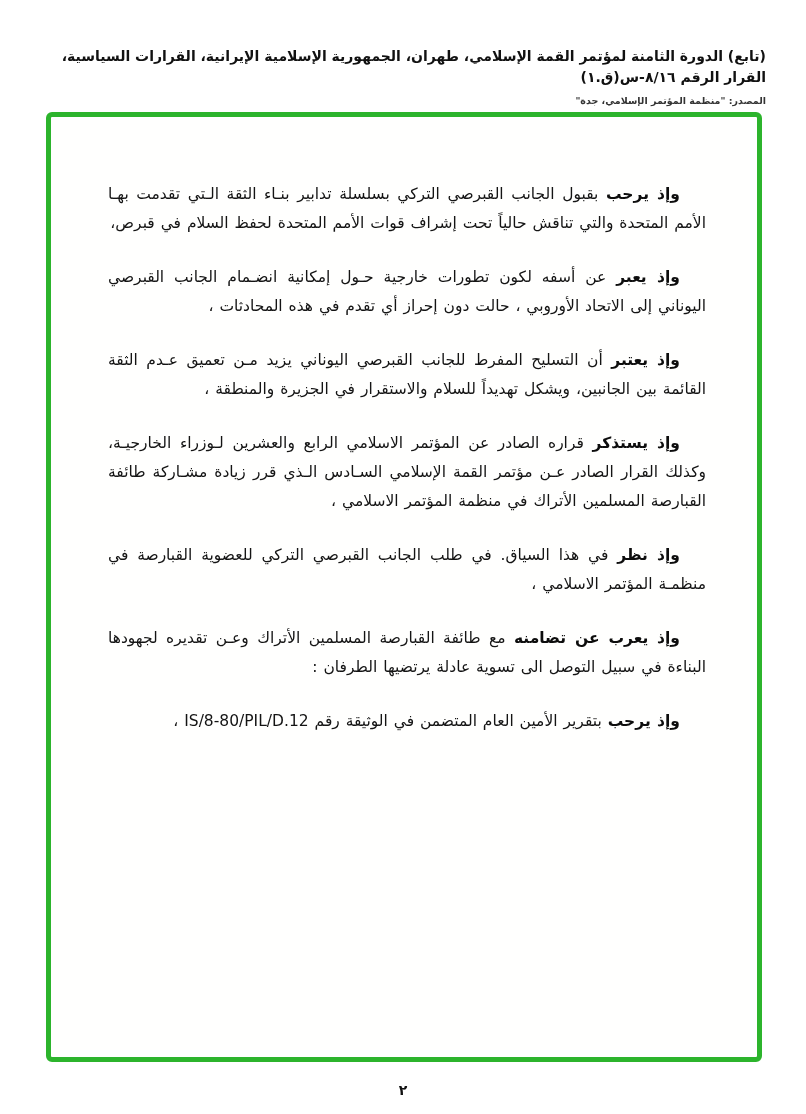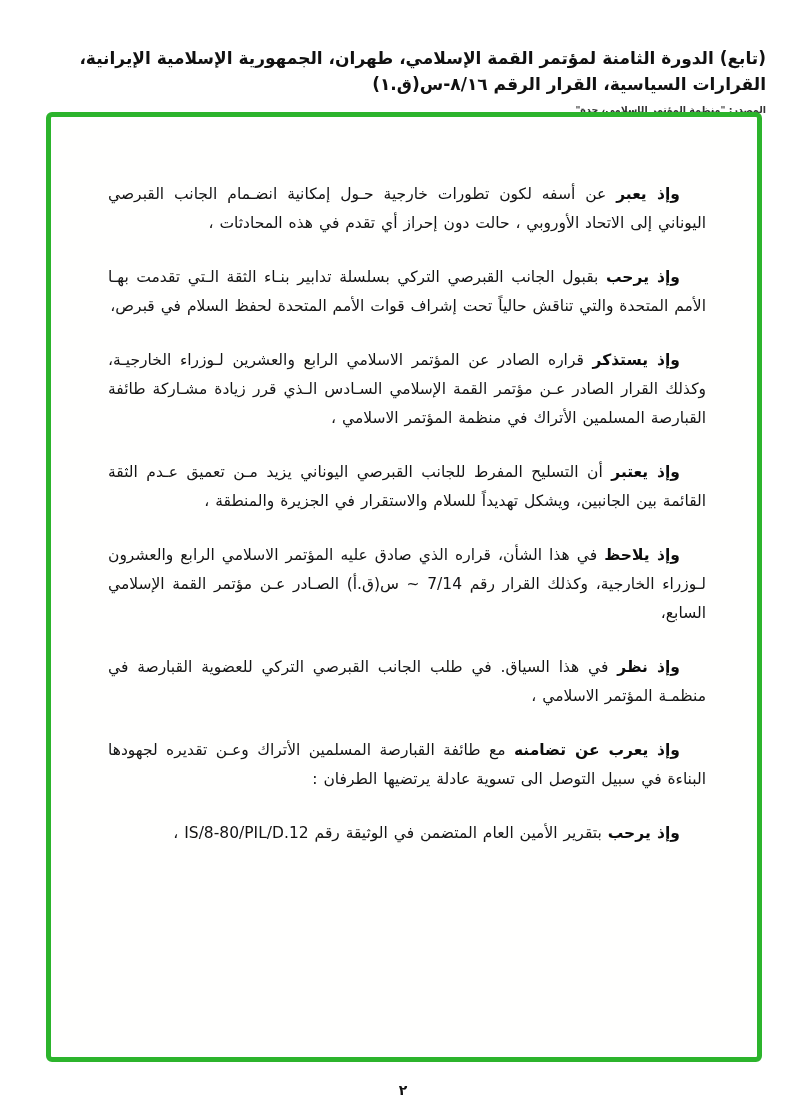--- a/index.html
+++ b/index.html
@@ -17,21 +17,21 @@
 
   .doc-header {
     position: absolute;
     top: 46px;
     right: 40px;
     left: 40px;
     text-align: right;
     direction: rtl;
   }
   .doc-header .title-line {
-    font-size: 17px;
+    font-size: 14px;
     font-weight: bold;
     line-height: 1.5;
     color: #111;
   }
   .doc-header .source-line {
     margin-top: 7px;
     font-size: 9.5px;
     font-weight: bold;
     color: #333;
     letter-spacing: 0.3px;
@@ -89,33 +89,30 @@
 
 <header class="doc-header">
   <div class="title-line">(تابع) الدورة الثامنة لمؤتمر القمة الإسلامي، طهران، الجمهورية الإسلامية الإيرانية، القرارات السياسية، القرار الرقم ٨/١٦-س(ق.١)</div>
   <div class="source-line">المصدر:  "منظمة المؤتمر الإسلامي، جدة"</div>
 </header>
 
 <div class="green-frame"></div>
 
 <main class="body-text">
   <p class="para">
-    <b class="lead">وإذ يعبر</b><span> عن أسفه لكون تطورات خارجية حـول إمكانية انضـمام الجانب القبرصي اليوناني إلى الاتحاد الأوروبي ، حالت دون إحراز أي تقدم في هذه المحادثات ،</span>
-  </p>
-  <p class="para">
     <b class="lead">وإذ يرحب</b><span> بقبول الجانب القبرصي التركي بسلسلة تدابير بنـاء الثقة الـتي تقدمت بهـا الأمم المتحدة والتي تناقش حالياً تحت إشراف قوات الأمم المتحدة لحفظ السلام في قبرص،</span>
   </p>
   <p class="para">
-    <b class="lead">وإذ يستذكر</b><span> قراره الصادر عن المؤتمر الاسلامي الرابع والعشرين لـوزراء الخارجيـة، وكذلك القرار الصادر عـن مؤتمر القمة الإسلامي السـادس الـذي قرر زيادة مشـاركة طائفة القبارصة المسلمين الأتراك في منظمة المؤتمر الاسلامي ،</span>
+    <b class="lead">وإذ يعبر</b><span> عن أسفه لكون تطورات خارجية حـول إمكانية انضـمام الجانب القبرصي اليوناني إلى الاتحاد الأوروبي ، حالت دون إحراز أي تقدم في هذه المحادثات ،</span>
   </p>
   <p class="para">
     <b class="lead">وإذ يعتبر</b><span> أن التسليح المفرط للجانب القبرصي اليوناني يزيد مـن تعميق عـدم الثقة القائمة بين الجانبين، ويشكل تهديداً للسلام والاستقرار في الجزيرة والمنطقة ،</span>
   </p>
   <p class="para">
-    <b class="lead">وإذ يلاحظ</b><span> في هذا الشأن، قراره الذي صادق عليه المؤتمر الاسلامي الرابع والعشرون لـوزراء الخارجية، وكذلك القرار رقم 7/14 ~ س(ق.أ) الصـادر عـن مؤتمر القمة الإسلامي السابع،</span>
+    <b class="lead">وإذ يستذكر</b><span> قراره الصادر عن المؤتمر الاسلامي الرابع والعشرين لـوزراء الخارجيـة، وكذلك القرار الصادر عـن مؤتمر القمة الإسلامي السـادس الـذي قرر زيادة مشـاركة طائفة القبارصة المسلمين الأتراك في منظمة المؤتمر الاسلامي ،</span>
   </p>
   <p class="para">
     <b class="lead">وإذ نظر</b><span> في هذا السياق. في طلب الجانب القبرصي التركي للعضوية القبارصة في منظمـة المؤتمر الاسلامي ،</span>
   </p>
   <p class="para">
     <b class="lead">وإذ يعرب عن تضامنه</b><span> مع طائفة القبارصة المسلمين الأتراك وعـن تقديره لجهودها البناءة في سبيل التوصل الى تسوية عادلة يرتضيها الطرفان :</span>
   </p>
   <p class="para">
     <b class="lead">وإذ يرحب</b><span> بتقرير الأمين العام المتضمن في الوثيقة رقم IS/8-80/PIL/D.12 ،</span>
   </p>

